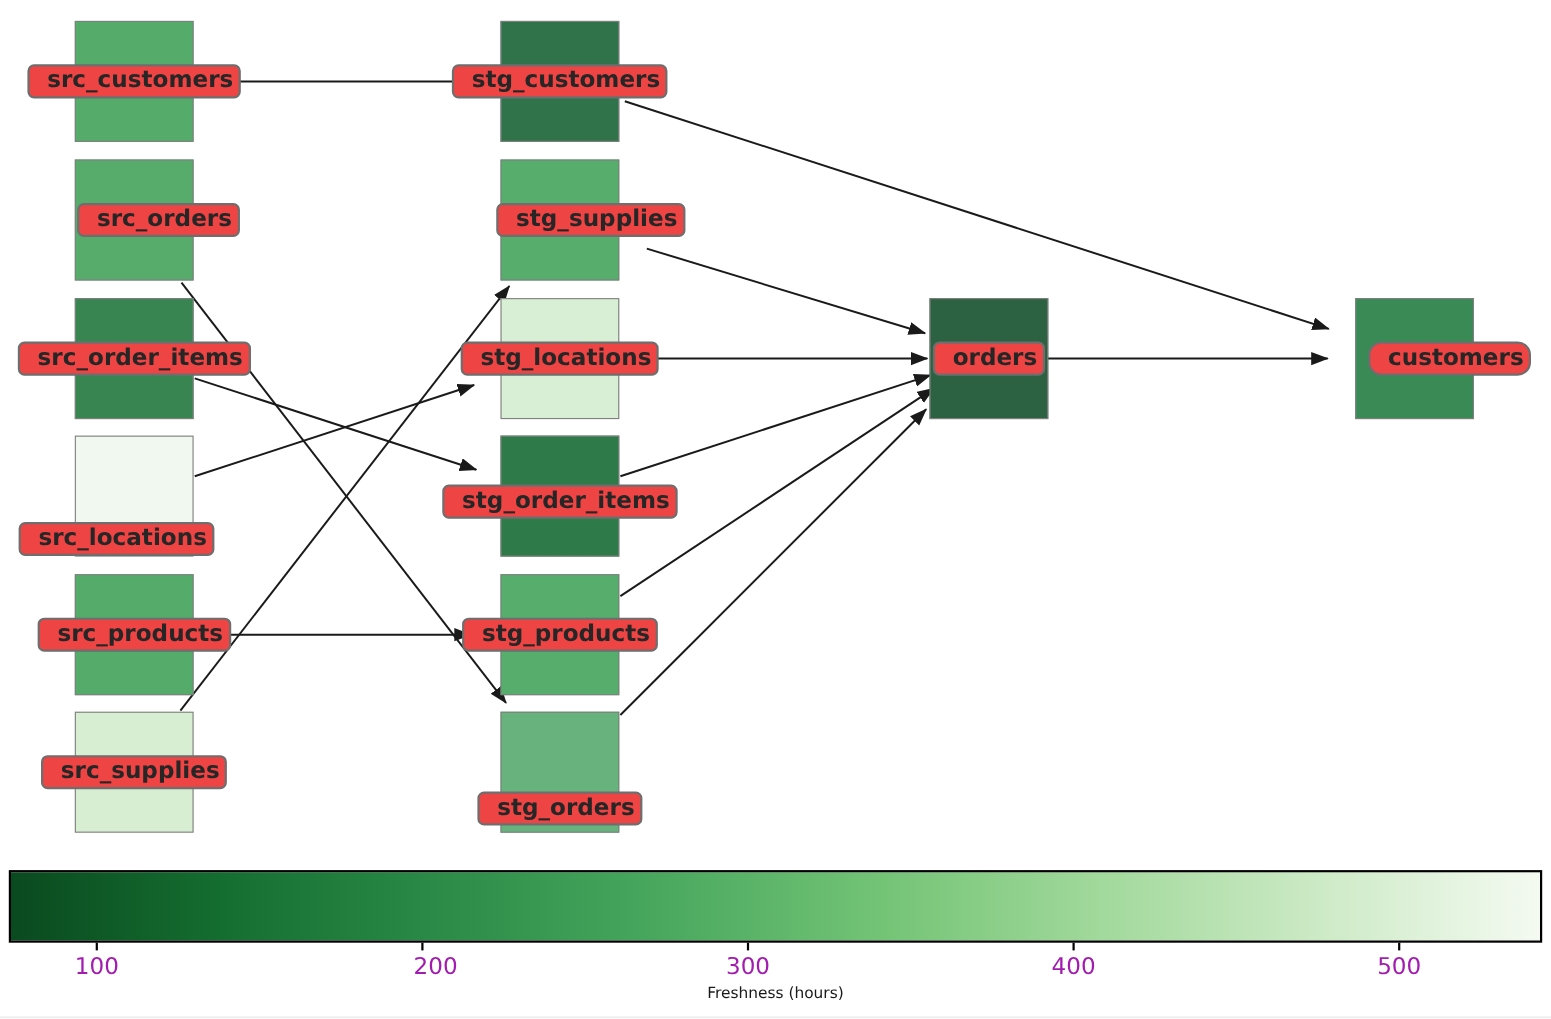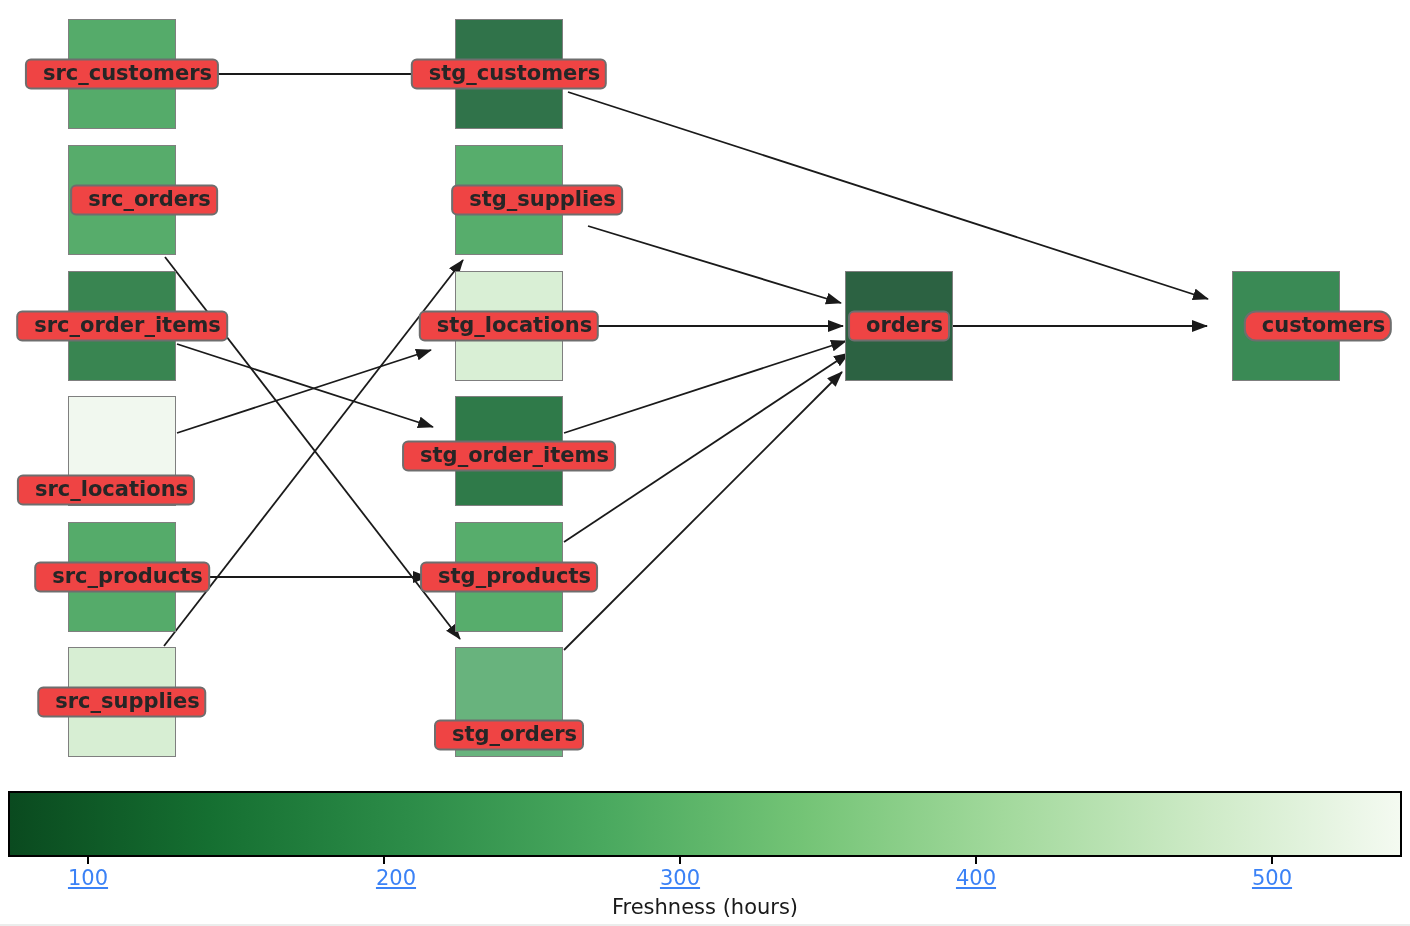--- a/index.html
+++ b/index.html
@@ -19,25 +19,25 @@
     padding:0 5px 2px 16px; font-weight:bold; font-size:21px; line-height:25px;
     color:#262626; white-space:nowrap; z-index:3;
   }
   #colorbar-area { position:absolute; left:0; top:0; width:1410px; height:926px; z-index:1; }
   #colorbar-bar {
     position:absolute; box-sizing:border-box; border:2px solid #000000;
   }
   .cb-tick { position:absolute; width:2px; height:7px; background:#000000; }
   .cb-tick-label {
     position:absolute; transform:translateX(-50%);
-    font-size:21px; color:#3b82f6;text-decoration:underline;
+    font-size:21px; color:#a21caf;
   }
   #colorbar-label {
     position:absolute; transform:translateX(-50%);
-    font-size:21px; color:#1a1a1a;
+    font-size:14px; color:#1a1a1a;
   }
   #bottom-strip { position:absolute; left:0; width:1410px; height:2px; background:#ebedec; }
 </style>
 </head>
 <body>
 
 <div id="stage">
 
   <svg id="edge-layer" width="1410" height="926" viewBox="0 0 1410 926">
     <defs>

